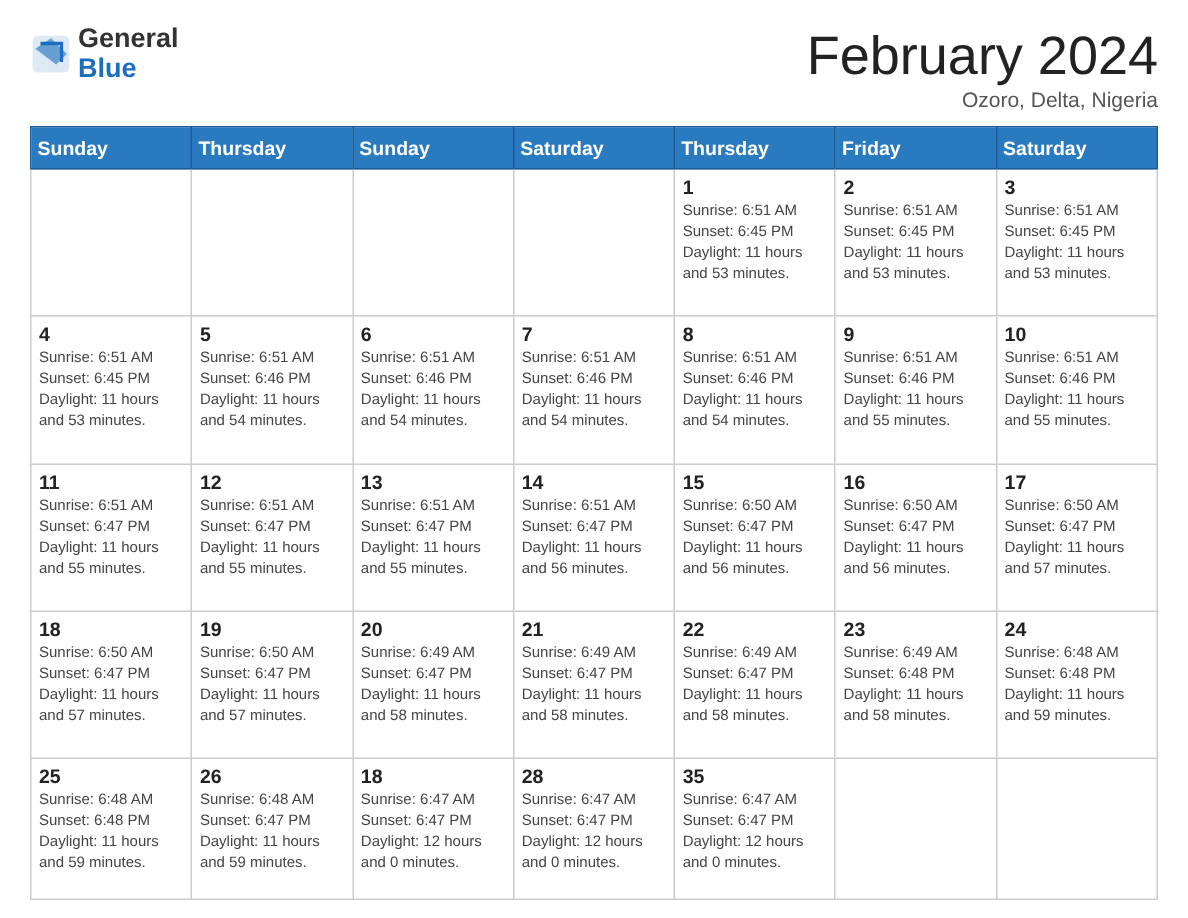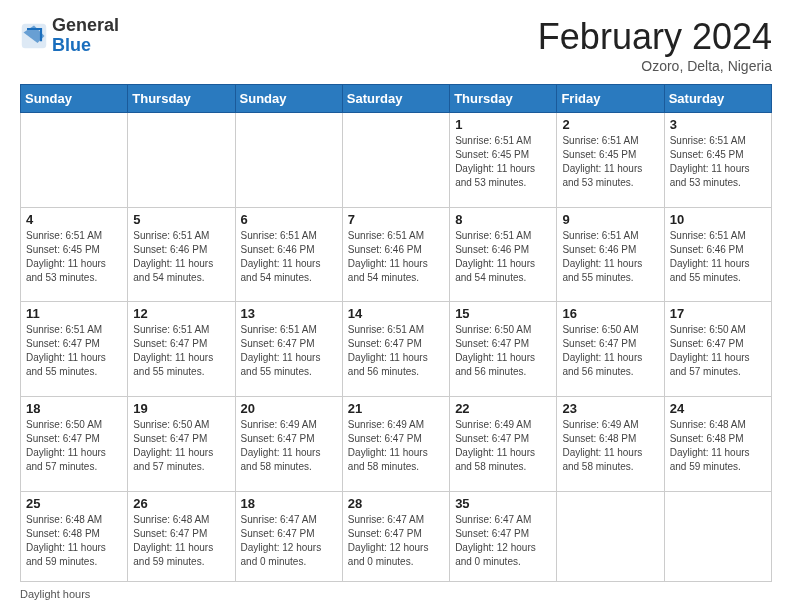--- a/index.html
+++ b/index.html
@@ -322,16 +322,13 @@
             <div class="day-info">Sunrise: 6:47 AM
 Sunset: 6:47 PM
 Daylight: 12 hours and 0 minutes.</div>
           </td>
           <td class="empty-cell"></td>
           <td class="empty-cell"></td>
         </tr>
       </tbody>
   </table>
 
-  <div class="footer">
-    <span>Daylight hours</span>
-  </div>
 </div>
 
 </body></html>

